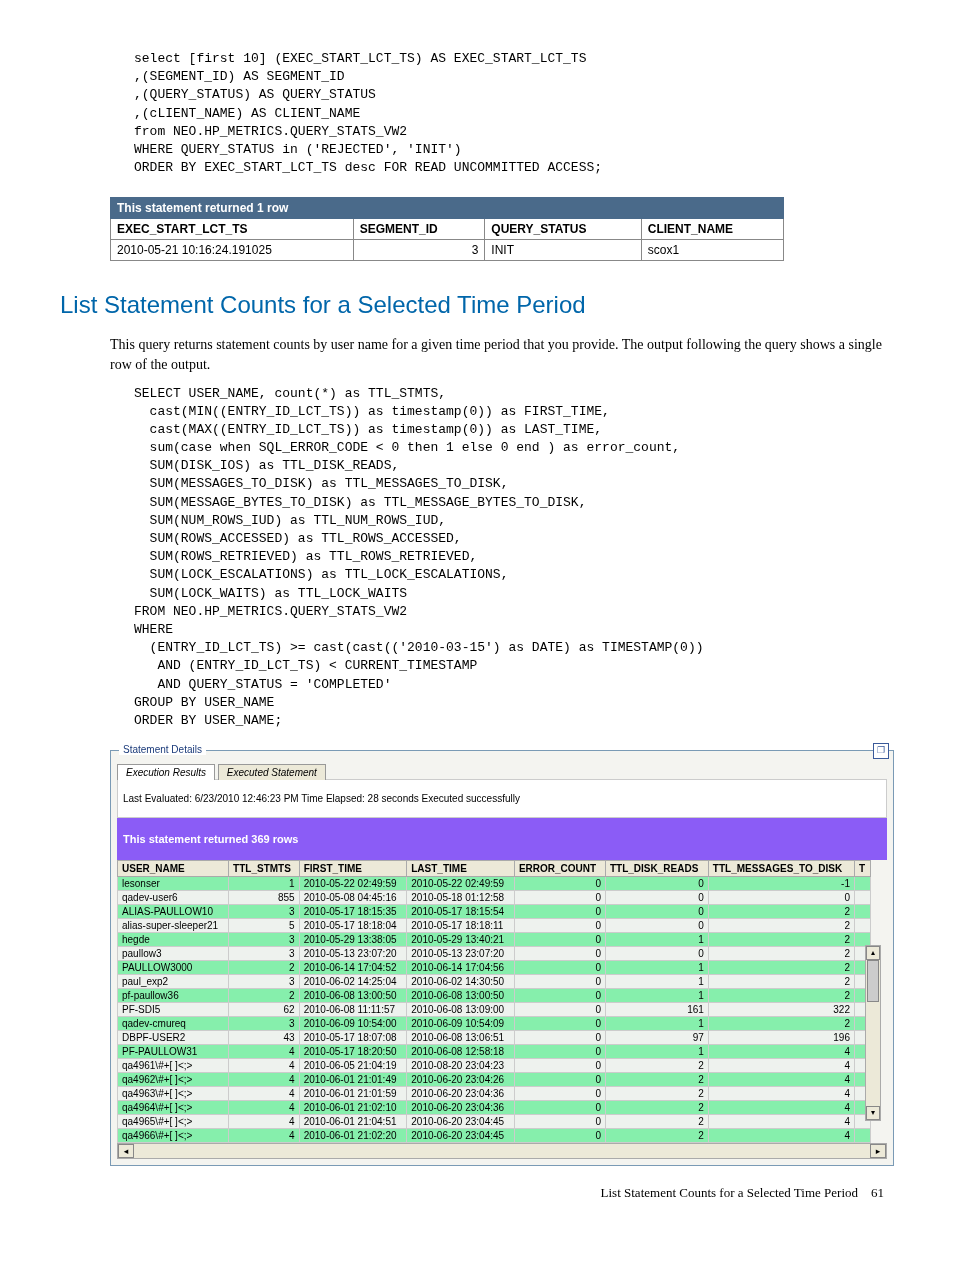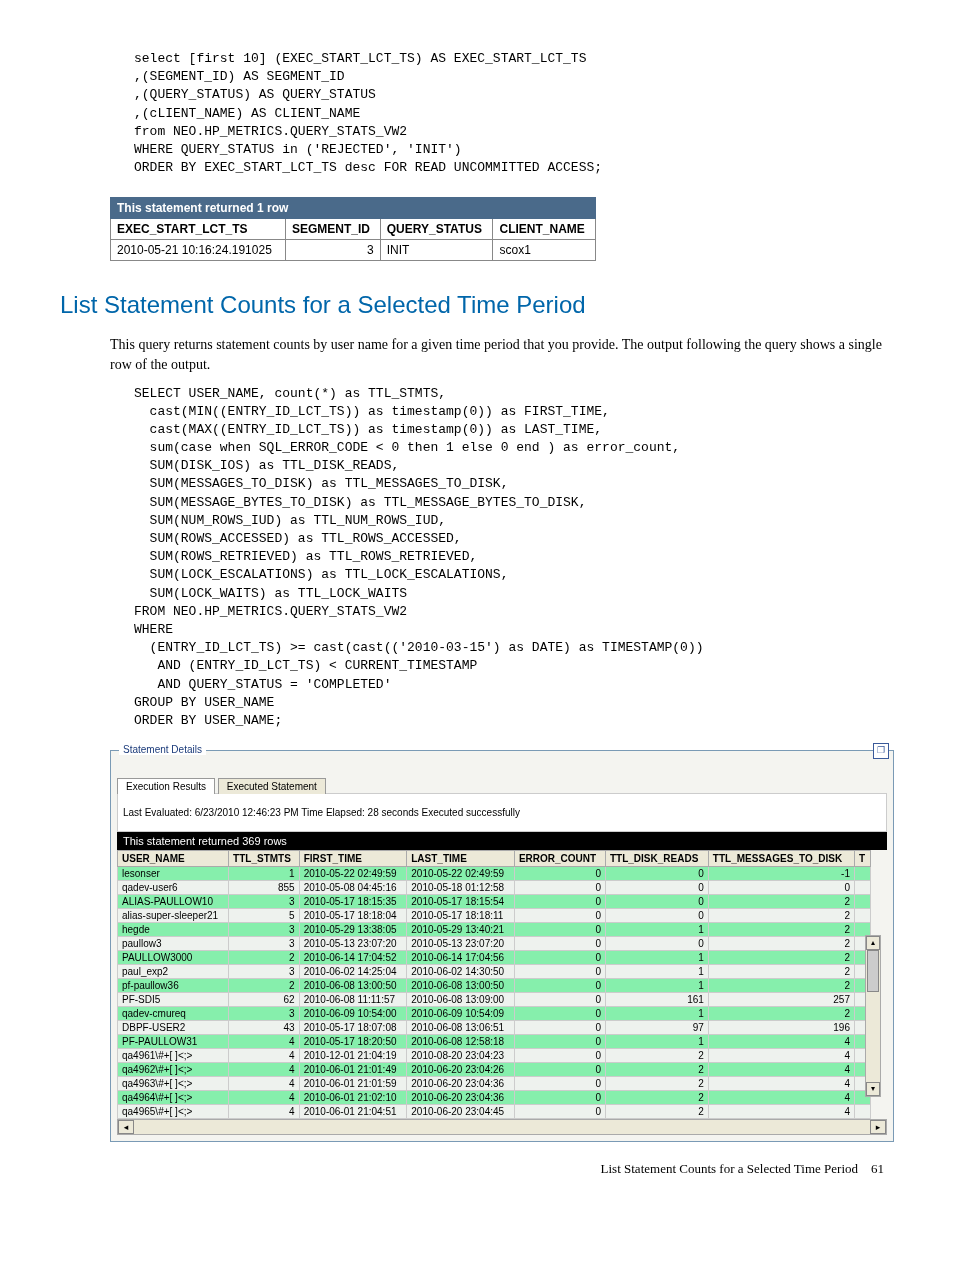--- a/index.html
+++ b/index.html
@@ -15,21 +15,21 @@
   .code-block {
     font-family: 'Courier New', monospace;
     font-size: 13px;
     white-space: pre;
     line-height: 1.4;
     margin: 10px 0 20px 74px;
   }
   .small-table {
     border-collapse: collapse;
     margin: 0 0 30px 50px;
-    width: 486px;
+    width: 674px;
     font-family: Arial, sans-serif;
     font-size: 12px;
   }
   .small-table th, .small-table td {
     border: 1px solid #888;
     padding: 3px 6px;
     text-align: left;
   }
   .small-table .hdr-blue {
     background: #4a6a8a;
@@ -78,45 +78,46 @@
     width: 14px;
     height: 14px;
     border: 1px solid #3a5a9a;
     background: #fff;
     font-size: 9px;
     line-height: 12px;
     text-align: center;
     color: #3a5a9a;
   }
   .tabs {
-    margin-top: 20px;
+    margin-top: 6px;
+    font-style: italic;
   }
   .tab {
     display: inline-block;
     border: 1px solid #999;
     border-bottom: none;
     padding: 2px 8px;
     background: #ece9d8;
     position: relative;
     top: 1px;
   }
   .tab.active {
     background: #fff;
   }
   .status-line {
     background: #fff;
     border: 1px solid #ccc;
     padding: 13px 5px;
     border-bottom: none;
   }
   .blue-banner {
-    background: #000000;
+    background: #8b5cf6;
     color: #fff;
-    font-weight: normal;
-    padding: 3px 6px;
+    font-weight: bold;
+    padding: 15px 6px;
     font-size: 11px;
     border-top: 1px solid #ccc;
   }
   .big-table {
     width: 100%;
     border-collapse: collapse;
     font-size: 10px;
     background: #86efac;
   }
   .big-table th {
@@ -363,21 +364,21 @@
             <td class="num">2</td>
             <td></td>
           </tr>
           <tr class="alt">
             <td>PF-SDI5</td>
             <td class="num">62</td>
             <td>2010-06-08 11:11:57</td>
             <td>2010-06-08 13:09:00</td>
             <td class="num">0</td>
             <td class="num">161</td>
-            <td class="num">257</td>
+            <td class="num">322</td>
             <td></td>
           </tr>
           <tr>
             <td>qadev-cmureq</td>
             <td class="num">3</td>
             <td>2010-06-09 10:54:00</td>
             <td>2010-06-09 10:54:09</td>
             <td class="num">0</td>
             <td class="num">1</td>
             <td class="num">2</td>
@@ -399,21 +400,21 @@
             <td>2010-05-17 18:20:50</td>
             <td>2010-06-08 12:58:18</td>
             <td class="num">0</td>
             <td class="num">1</td>
             <td class="num">4</td>
             <td></td>
           </tr>
           <tr class="alt">
             <td>qa4961\#+[ ]&lt;;&gt;</td>
             <td class="num">4</td>
-            <td>2010-12-01 21:04:19</td>
+            <td>2010-06-05 21:04:19</td>
             <td>2010-08-20 23:04:23</td>
             <td class="num">0</td>
             <td class="num">2</td>
             <td class="num">4</td>
             <td></td>
           </tr>
           <tr>
             <td>qa4962\#+[ ]&lt;;&gt;</td>
             <td class="num">4</td>
             <td>2010-06-01 21:01:49</td>
@@ -440,20 +441,30 @@
             <td>2010-06-20 23:04:36</td>
             <td class="num">0</td>
             <td class="num">2</td>
             <td class="num">4</td>
             <td></td>
           </tr>
           <tr class="alt">
             <td>qa4965\#+[ ]&lt;;&gt;</td>
             <td class="num">4</td>
             <td>2010-06-01 21:04:51</td>
+            <td>2010-06-20 23:04:45</td>
+            <td class="num">0</td>
+            <td class="num">2</td>
+            <td class="num">4</td>
+            <td></td>
+          </tr>
+          <tr>
+            <td>qa4966\#+[ ]&lt;;&gt;</td>
+            <td class="num">4</td>
+            <td>2010-06-01 21:02:20</td>
             <td>2010-06-20 23:04:45</td>
             <td class="num">0</td>
             <td class="num">2</td>
             <td class="num">4</td>
             <td></td>
           </tr>
         </tbody>
     </table>
 
     <div class="vscroll">

